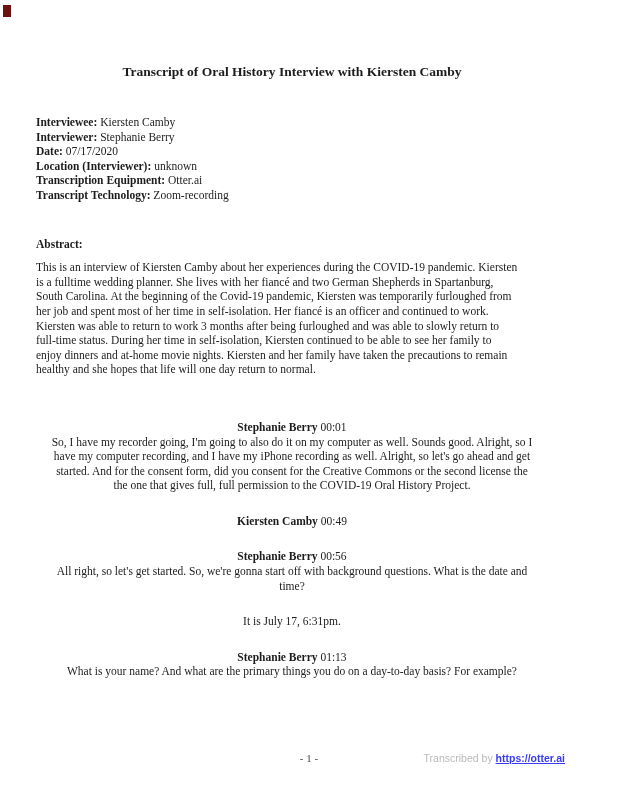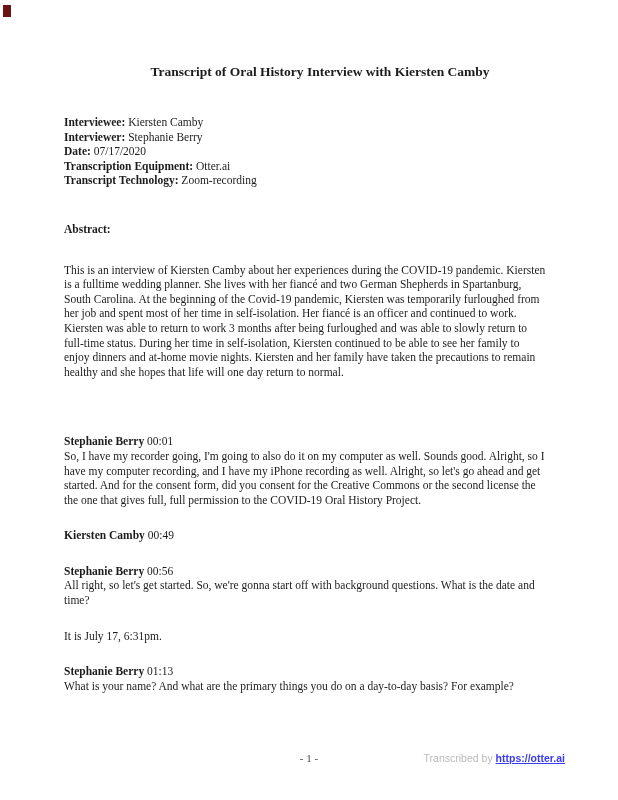--- a/index.html
+++ b/index.html
@@ -12,45 +12,45 @@
     color: #1c1c1c;
   }
   .scan-artifact {
     position: absolute;
     left: 3px; top: 5px;
     width: 8px; height: 12px;
     background: #6b1212;
   }
   .page-content {
     position: absolute;
-    left: 64px; top: 0;
+    left: 36px; top: 0;
     width: 512px;
     font-size: 11.5px;
     line-height: 14.6px;
   }
   .doc-title {
     margin-top: 63px;
     font-size: 13.5px;
     line-height: 17px;
     font-weight: bold;
     text-align: center;
     white-space: nowrap;
   }
   .meta { margin-top: 35px; }
   .meta-row { line-height: 14.6px; }
   .b { font-weight: bold; }
   .abstract-heading {
     margin-top: 34px;
     font-weight: bold;
   }
   .abstract-text {
-    margin-top: 26px;
+    margin-top: 9px;
     white-space: pre-line;
   }
-  .transcript { margin-top: 55px; }
+  .transcript { margin-top: 43px; text-align: center; }
   .entry { margin-bottom: 21px; }
   .entry-text { white-space: pre-line; }
   .page-footer {
     position: absolute;
     left: 53px; right: 53px; top: 751px;
     height: 16px;
     font-size: 11px;
     line-height: 14px;
   }
   .page-num {
@@ -87,20 +87,24 @@
       <span class="b">Interviewee:</span>
       <span>Kiersten Camby</span>
     </div>
     <div class="meta-row">
       <span class="b">Interviewer:</span>
       <span>Stephanie Berry</span>
     </div>
     <div class="meta-row">
       <span class="b">Date:</span>
       <span>07/17/2020</span>
+    </div>
+    <div class="meta-row">
+      <span class="b">Location (Interviewer):</span>
+      <span>unknown</span>
     </div>
     <div class="meta-row">
       <span class="b">Transcription Equipment:</span>
       <span>Otter.ai</span>
     </div>
     <div class="meta-row">
       <span class="b">Transcript Technology:</span>
       <span>Zoom-recording</span>
     </div>
   </div>

